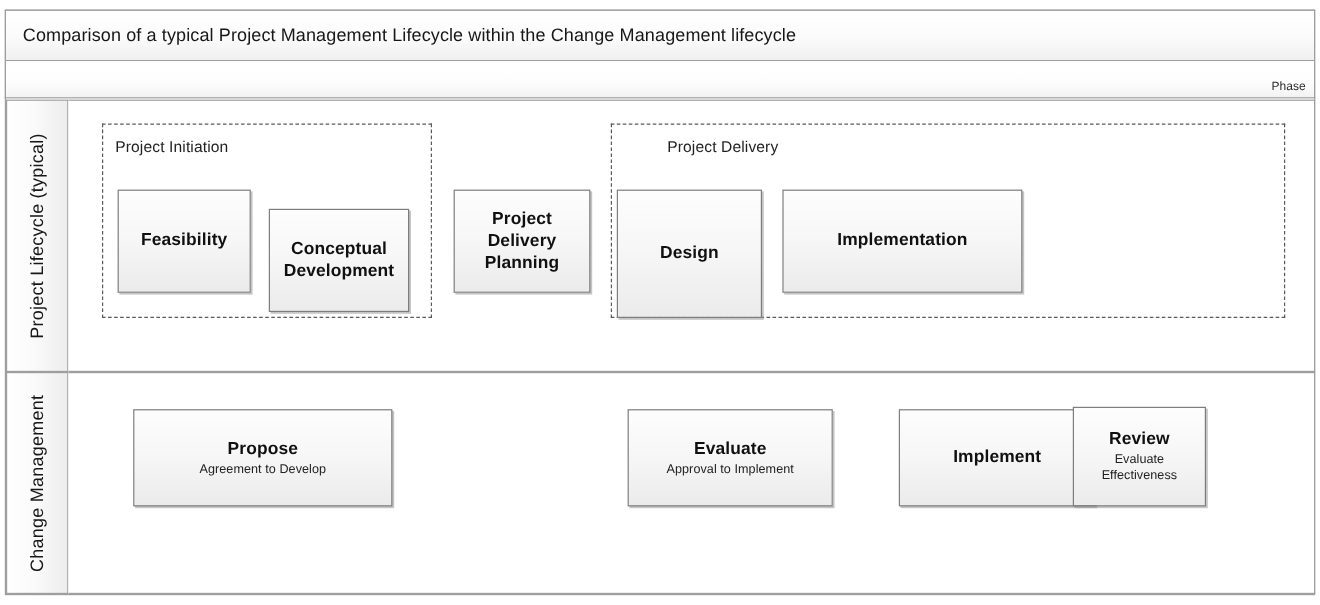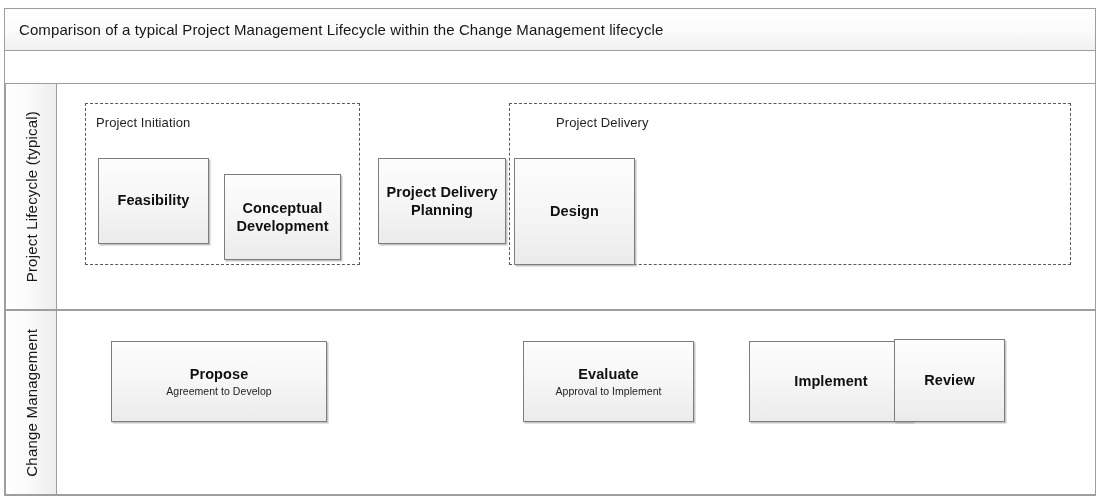--- a/index.html
+++ b/index.html
@@ -164,20 +164,23 @@
 <body>
 
 <div class="canvas">
 
   <div class="frame"></div>
 
   <div class="title-bar">
     <div class="title-text">Comparison of a typical Project Management Lifecycle within the Change Management lifecycle</div>
   </div>
 
+  <div class="phase-bar">
+    <div class="phase-text">Phase</div>
+  </div>
 
   <div class="rowlabel rowlabel-1">
     <span>Project Lifecycle (typical)</span>
   </div>
   <div class="rowpane rowpane-1">
 
     <div class="group" style="left:28px; top:19px; width:275px; height:162px;">
       <div class="group-label" style="left:10px; top:11px;">Project Initiation</div>
     </div>
 
@@ -186,28 +189,31 @@
     </div>
 
     <div class="box" style="left:41px; top:74px; width:111px; height:86px;">
       <div class="b-title">Feasibility</div>
     </div>
 
     <div class="box tall" style="left:167px; top:74px; width:117px; height:86px;margin-top:16px;">
       <div class="b-title">Conceptual Development</div>
     </div>
 
-    <div class="box tall" style="left:321px; top:74px; width:128px; height:86px;">
+    <div class="box tall" style="left:321px; top:74px; width:114px; height:86px;">
       <div class="b-title">Project Delivery Planning</div>
     </div>
 
     <div class="box" style="left:457px; top:74px; width:121px; height:107px;justify-content:center;">
       <div class="b-title">Design</div>
     </div>
 
+    <div class="box" style="left:595px; top:74px; width:200px; height:86px;">
+      <div class="b-title">Implementation</div>
+    </div>
 
 
   </div>
 
   <div class="rowlabel rowlabel-2">
     <span>Change Management</span>
   </div>
   <div class="rowpane rowpane-2">
 
     <div class="box" style="left:54px; top:30px; width:216px; height:81px;">
@@ -219,17 +225,18 @@
       <div class="b-title">Evaluate</div>
       <div class="b-sub">Approval to Implement</div>
     </div>
 
     <div class="box" style="left:692px; top:30px; width:164px; height:81px;">
       <div class="b-title">Implement</div>
     </div>
 
     <div class="box" style="left:837px; top:28px; width:111px; height:83px;">
       <div class="b-title">Review</div>
+      <div class="b-sub">Evaluate Effectiveness</div>
     </div>
 
   </div>
 
 </div>
 
 </body></html>

